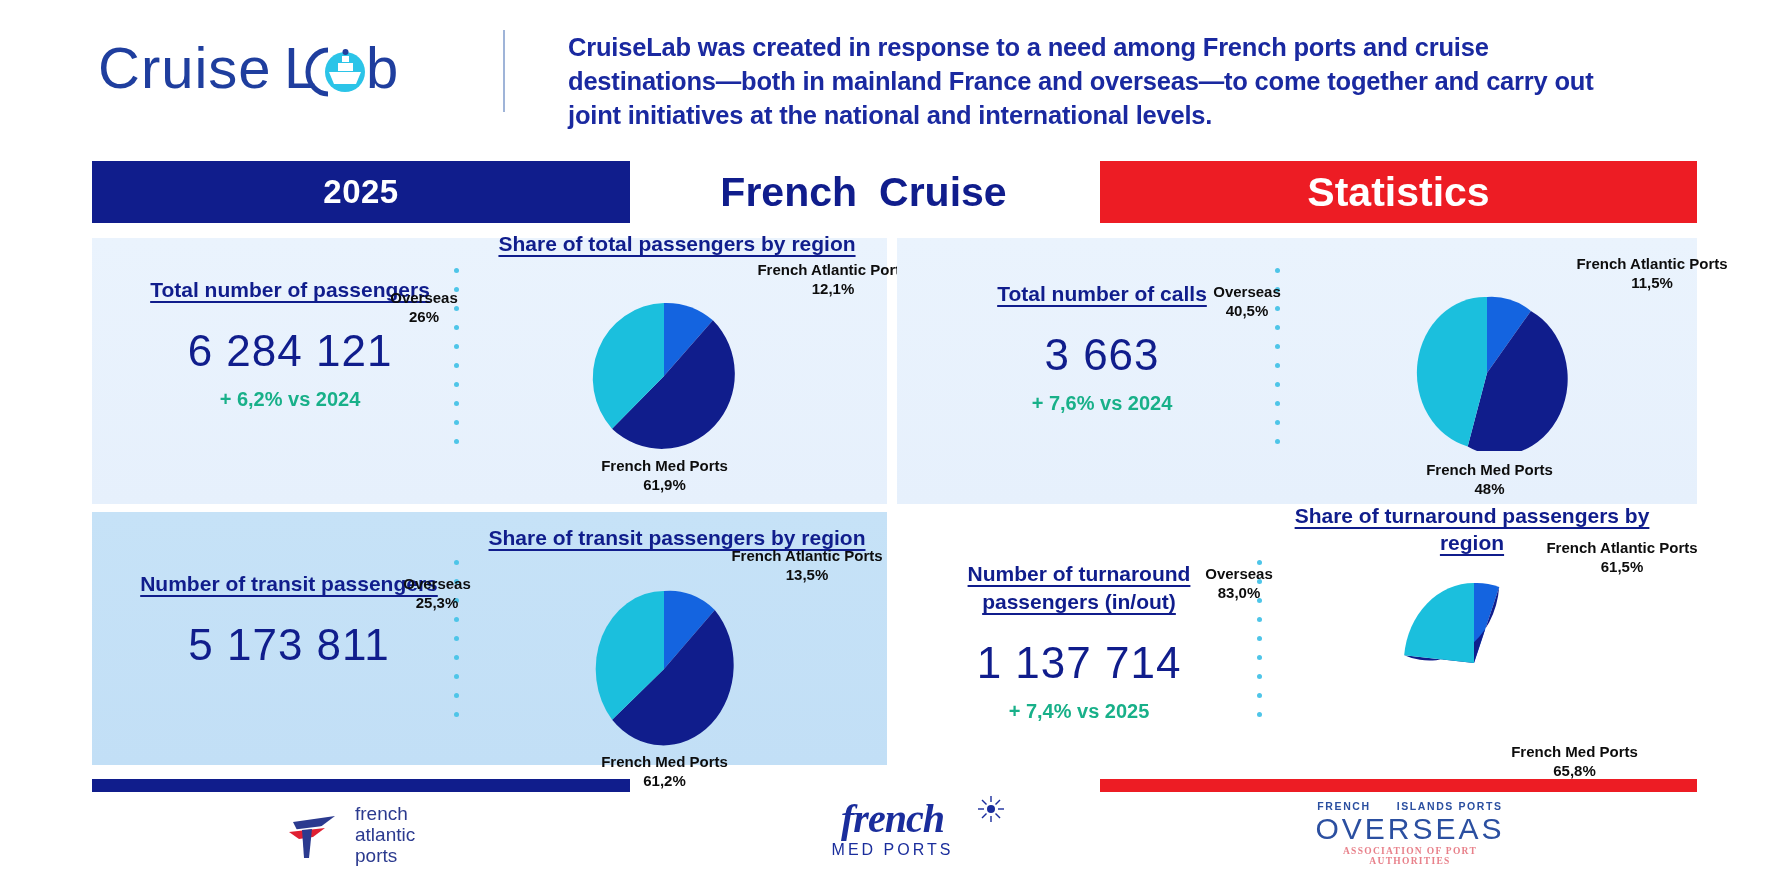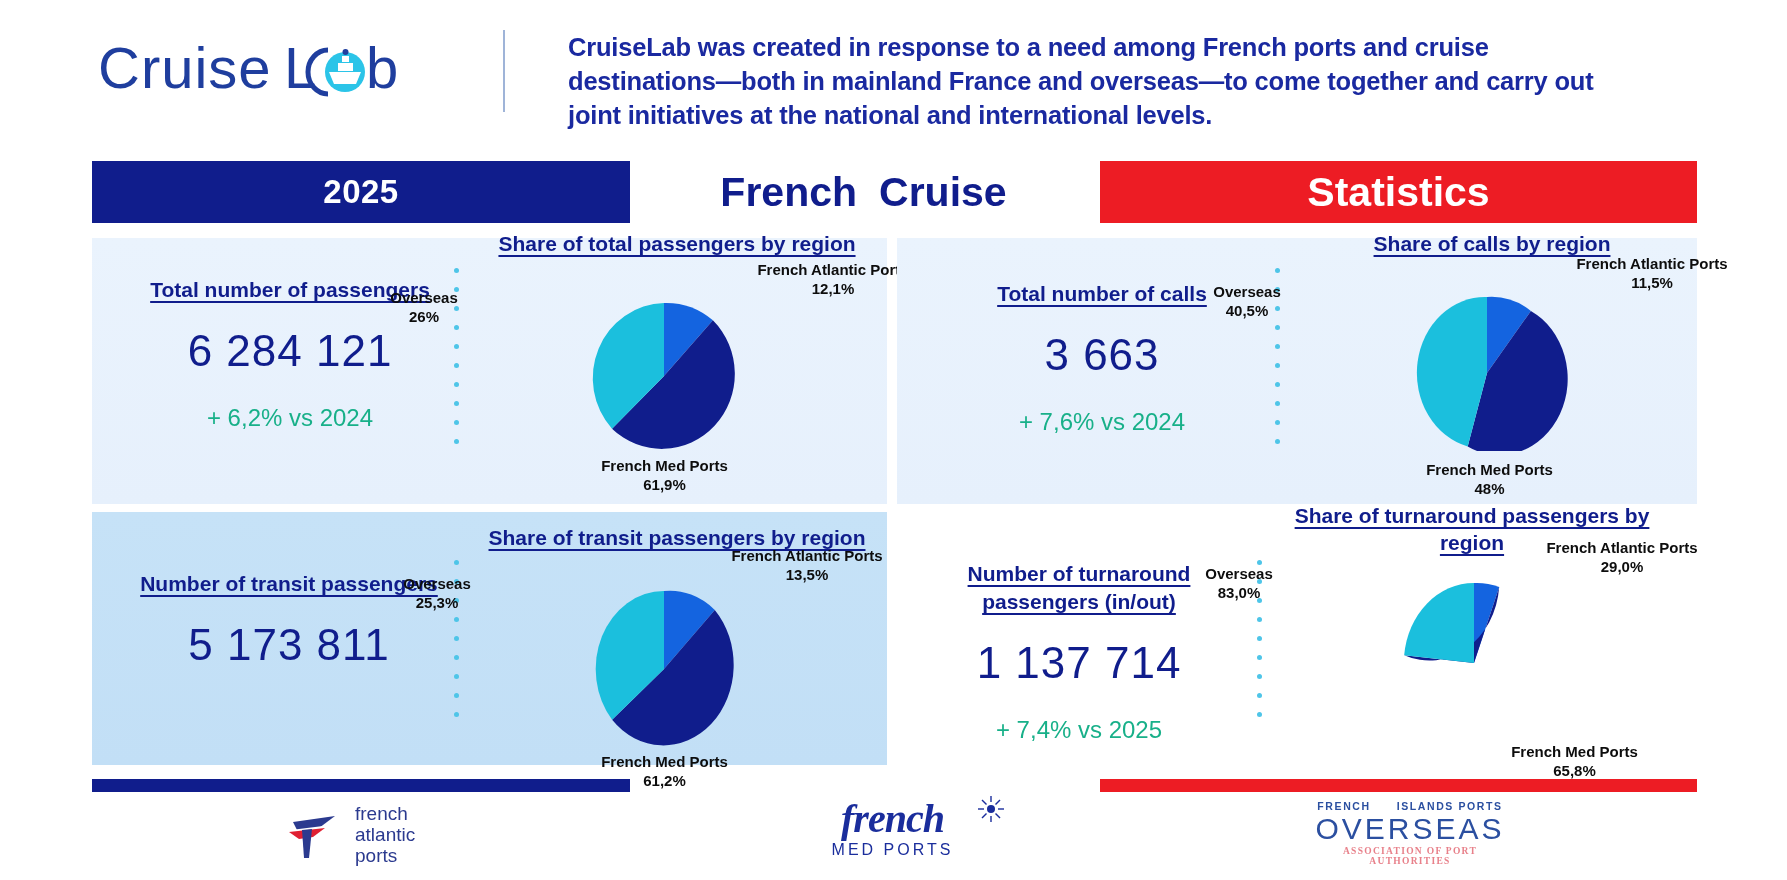--- a/index.html
+++ b/index.html
@@ -72,21 +72,21 @@
     color:#101d8c;font-weight:bold;font-size:21px;
     text-decoration:underline;text-underline-offset:4px;
     line-height:28px;white-space:nowrap;
   }
   .stat-title.two-line{white-space:normal;}
   .stat-value{
     color:#101d8c;font-weight:normal;font-size:44px;
     letter-spacing:1px;margin-top:22px;
   }
   .stat-delta{
-    color:#18b089;font-weight:normal;font-size:24px;margin-top:28px;
+    color:#18b089;font-weight:bold;font-size:20px;margin-top:12px;
   }
 
   .chart-title{
     position:absolute;text-align:center;color:#101d8c;
     font-weight:bold;font-size:21px;
     text-decoration:underline;text-underline-offset:4px;
     line-height:27px;
   }
 
   
@@ -230,21 +230,20 @@
         <i></i>
         <i></i>
         <i></i>
         <i></i>
         <i></i>
         <i></i>
         <i></i>
         <i></i>
     </div>
 
-    <div class="chart-title" style="left:410px;top:-8px;width:370px;">Share of calls by region</div>
 
     <div class="pie" style="left:505px;top:58px;">
       <svg width="170" height="155" viewBox="0 0 170 155">
         <g transform="translate(85,77)">
 
           <path d="M0,0 L0,-76 A68,76 0 0,1 43.9,-62.1 Z" fill="#1464e0"></path>
 
           <path d="M0,0 L43.9,-62.1 A68,76 0 0,1 -19.3,73.5 Z" fill="#101d8c"></path>
 
           <path d="M0,0 L-19.3,73.5 A68,76 0 0,1 0,-76 Z" fill="#1bbfdd"></path>
@@ -346,21 +345,21 @@
         </g>
       </svg>
     </div>
 
     <div class="plabel" style="left:282px;top:52px;width:120px;">
       <div>Overseas</div>
       <div>83,0%</div>
     </div>
     <div class="plabel" style="left:630px;top:26px;width:190px;">
       <div>French Atlantic Ports</div>
-      <div>29,0%</div>
+      <div>61,5%</div>
     </div>
     <div class="plabel" style="left:580px;top:230px;width:195px;">
       <div>French Med Ports</div>
       <div>65,8%</div>
     </div>
   </div>
 
   <div class="foot-bar-left"></div>
   <div class="foot-bar-right"></div>
 

